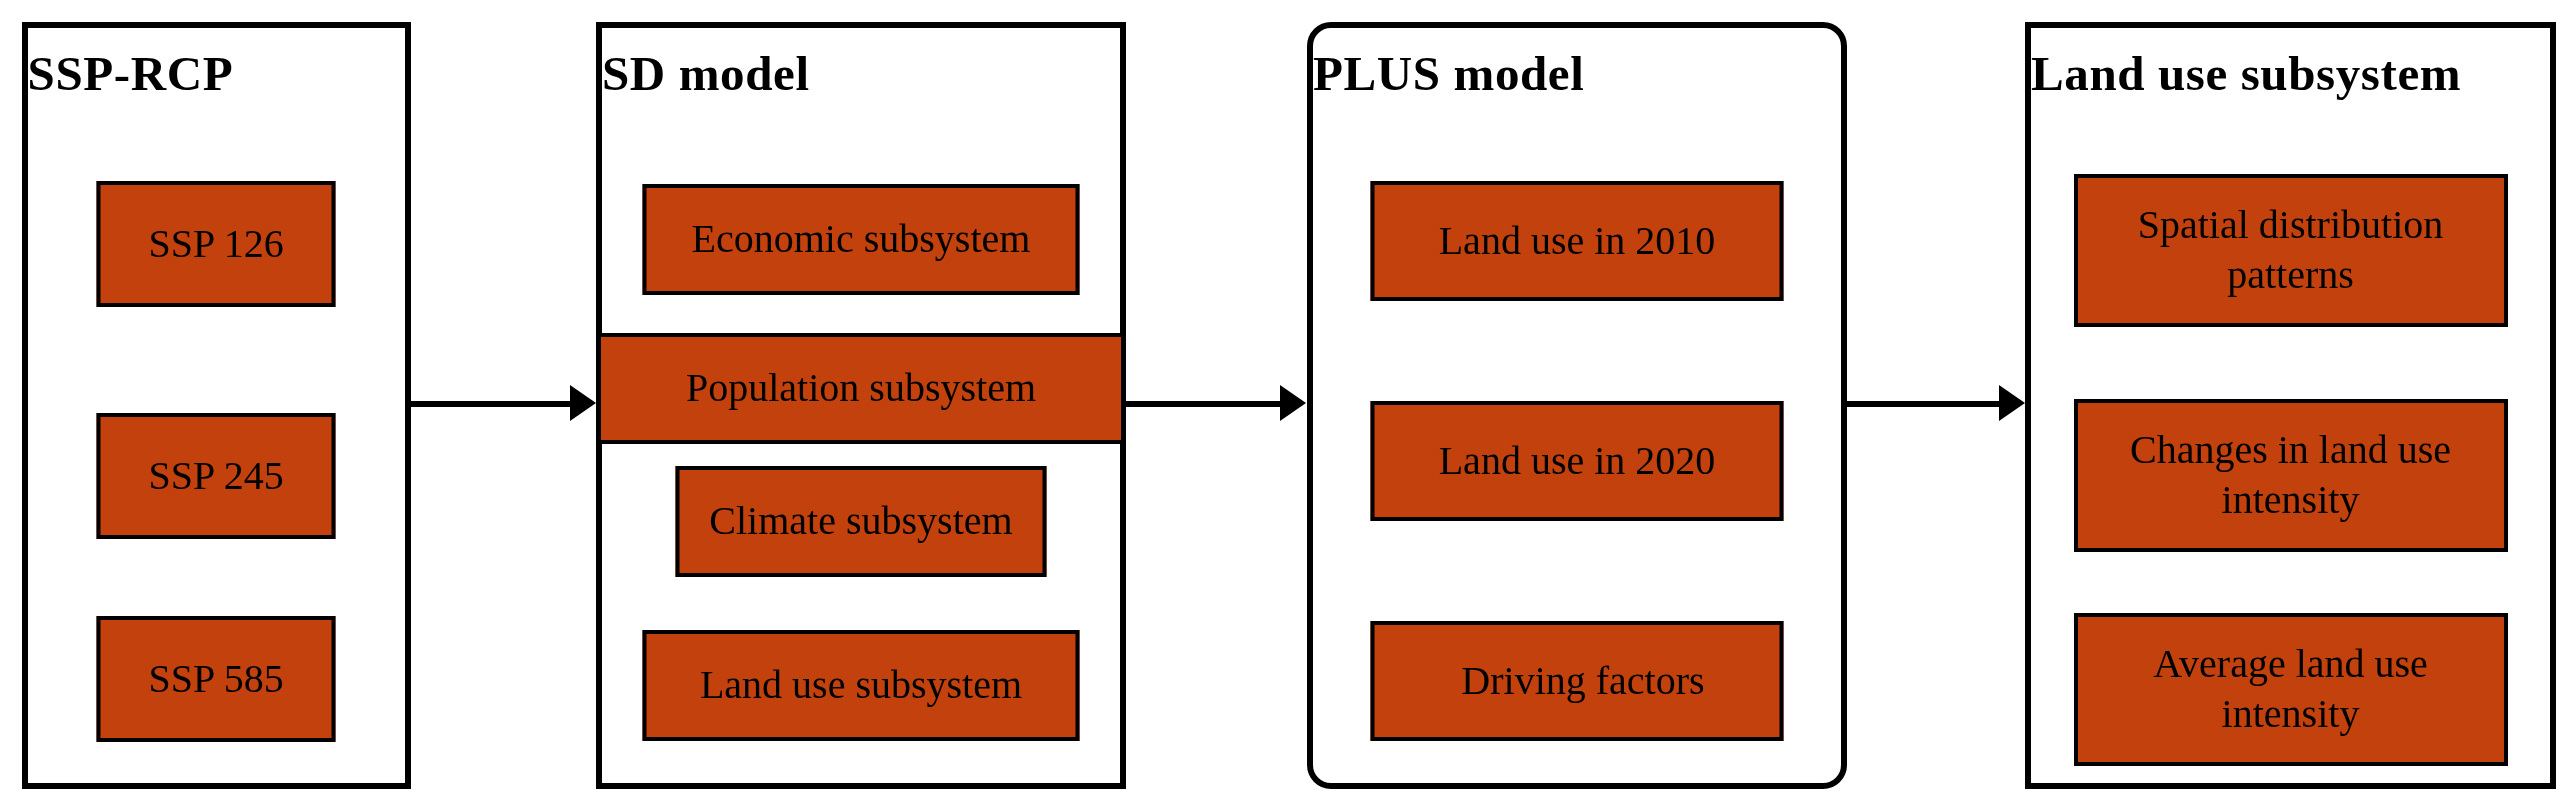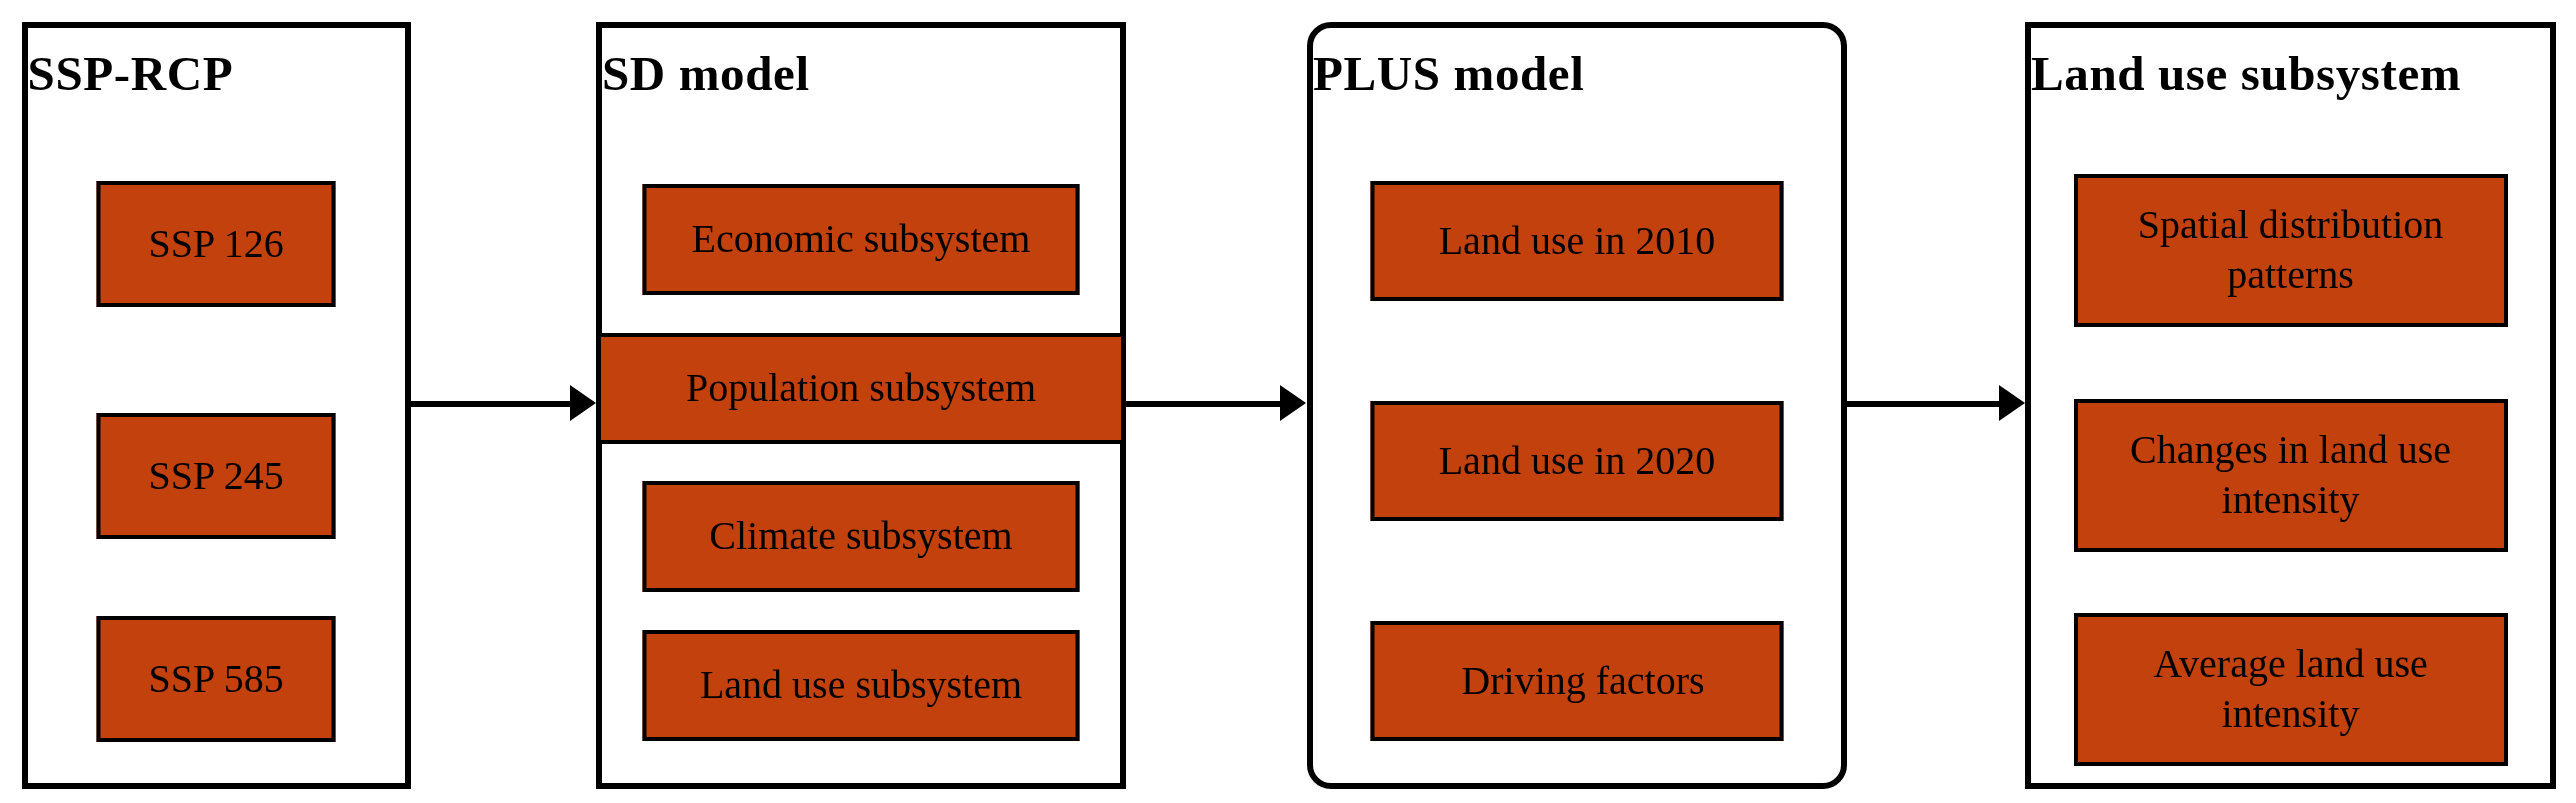--- a/index.html
+++ b/index.html
@@ -88,21 +88,21 @@
 
   <div class="arrow" style="left:411px; width:185px;">
     <span class="arrow-line"></span>
     <span class="arrow-head"></span>
   </div>
 
   <section class="panel" style="left:596px; width:530px;">
     <h2 class="panel-title">SD model</h2>
     <div class="node" style="top:156px; width:437px; height:111px;">Economic subsystem</div>
     <div class="node" style="top:305px; width:528px; height:111px;">Population subsystem</div>
-    <div class="node" style="top:453px; width:437px; height:111px;">Climate subsystem</div>
+    <div class="node" style="top:438px; width:371px; height:111px;">Climate subsystem</div>
     <div class="node" style="top:602px; width:437px; height:111px;">Land use subsystem</div>
   </section>
 
   <div class="arrow" style="left:1125px; width:181px;">
     <span class="arrow-line"></span>
     <span class="arrow-head"></span>
   </div>
 
   <section class="panel" style="left:1307px; width:540px;border-radius:24px;">
     <h2 class="panel-title">PLUS model</h2>

